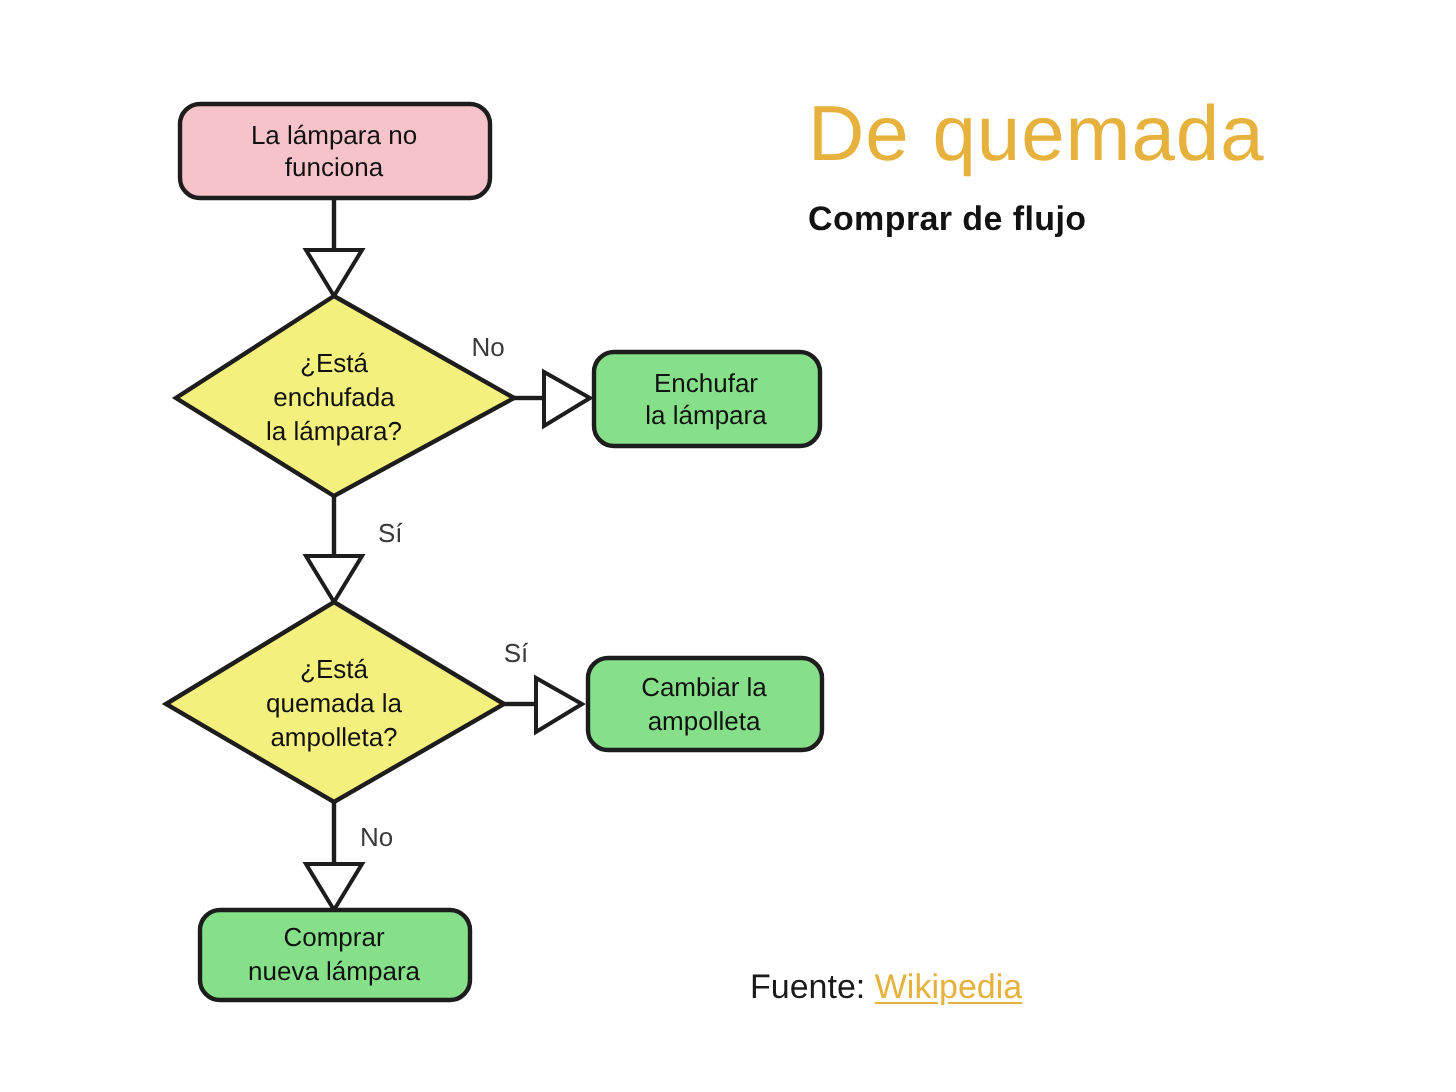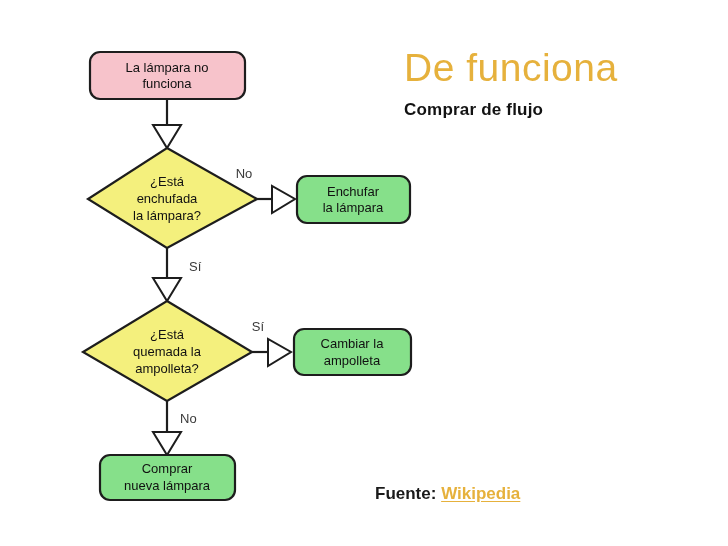--- a/index.html
+++ b/index.html
@@ -51,21 +51,20 @@
 
   
   #source-line {
     position: absolute;
     left: 375px;
     top: 483px;
     font-size: 17px;
     line-height: 22px;
     color: #1a1a1a;
     white-space: nowrap;
-    font-weight: bold;
   }
   #source-line .src-label { color: #1a1a1a; }
   #source-line .src-link {
     color: #e6b13c;
     text-decoration: underline;
     text-underline-offset: 2px;
   }
 
   
   #flowchart {
@@ -169,21 +168,21 @@
 
     <g>
       <rect class="shape-stroke" x="100" y="455" width="135" height="45" rx="10" ry="10" fill="#86e08a"></rect>
       <text class="node-text" x="167" y="473" text-anchor="middle">Comprar</text>
       <text class="node-text" x="167" y="490" text-anchor="middle">nueva lámpara</text>
     </g>
 
   </svg>
 
   <div id="title-block">
-    <div id="slide-title">De funciona</div>
+    <div id="slide-title">De quemada</div>
     <div id="slide-subtitle">Comprar de flujo</div>
   </div>
 
   <div id="source-line">
     <span class="src-label">Fuente:</span><span>&nbsp;</span><span class="src-link">Wikipedia</span>
   </div>
 
 </div>
 
 </body></html>

